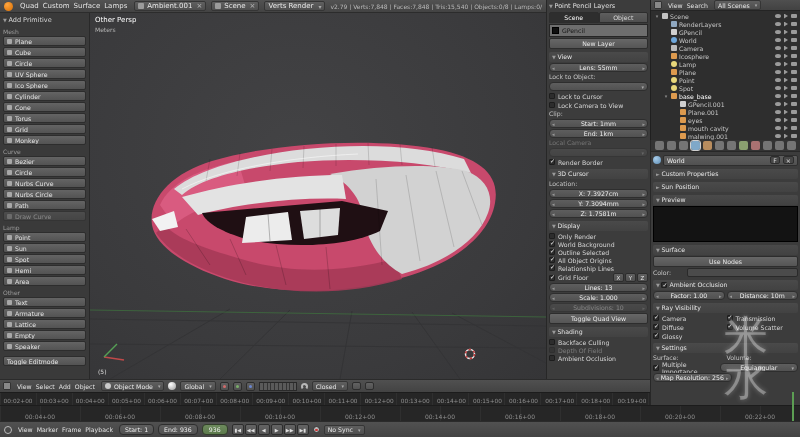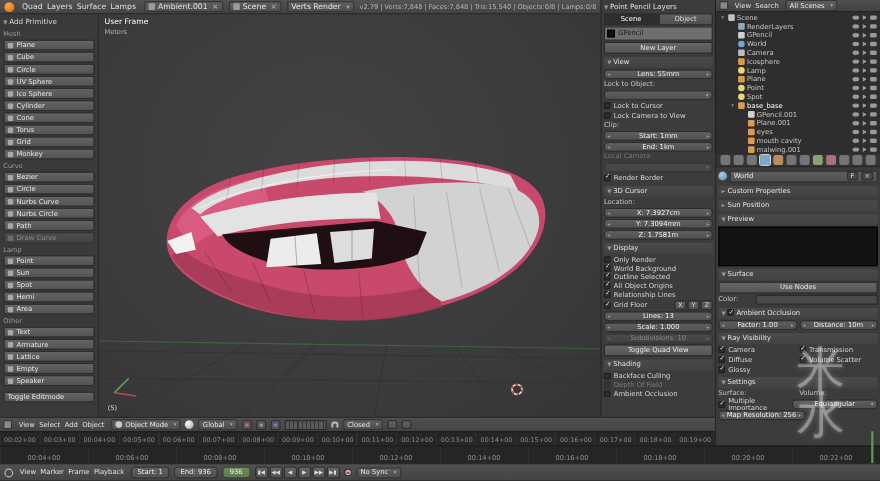--- a/index.html
+++ b/index.html
@@ -163,21 +163,21 @@
 </style>
 </head>
 <body>
 
 <div id="app">
 
   <div class="region info-hdr">
     <span class="logo"></span>
     <span>
       
-    <span class="menu">Quad</span><span class="menu">Layers</span><span class="menu">Surface</span><span class="menu">Lamps</span></span>
+    <span class="menu">Quad</span><span class="menu">Custom</span><span class="menu">Surface</span><span class="menu">Lamps</span></span>
     <span class="hsel">
       <span class="sico"></span>
       <span>Ambient.001</span>
       <span class="x">×</span>
     </span>
     <span class="hsel">
       <span class="sico"></span>
       <span>Scene</span>
       <span class="x">×</span>
     </span>
@@ -371,21 +371,21 @@
         <line x1="14" y1="344" x2="27" y2="331" stroke="#55a055" stroke-width="1.5"></line>
       </g>
 
       <g transform="translate(380,341)">
         <line x1="0" y1="-8" x2="0" y2="8" stroke="#3a3a3a"></line>
         <line x1="-8" y1="0" x2="8" y2="0" stroke="#3a3a3a"></line>
         <circle r="4.5" fill="none" stroke="#e8e8e8" stroke-width="1.5"></circle>
         <circle r="4.5" fill="none" stroke="#c23a3a" stroke-width="1.5" stroke-dasharray="2.4 2.4"></circle>
       </g>
     </svg>
-    <span class="vp-label">User Frame</span>
+    <span class="vp-label">Other Persp</span>
     <span class="vp-unit">Meters</span>
     <span class="vp-obj">(5)</span>
   </div>
 
   <div class="region npanel">
     <div class="np-title">Point Pencil Layers</div>
     <div class="np-tabs">
 
     <div class="np-tab active">Scene</div>
         <div class="np-tab">Object</div>

